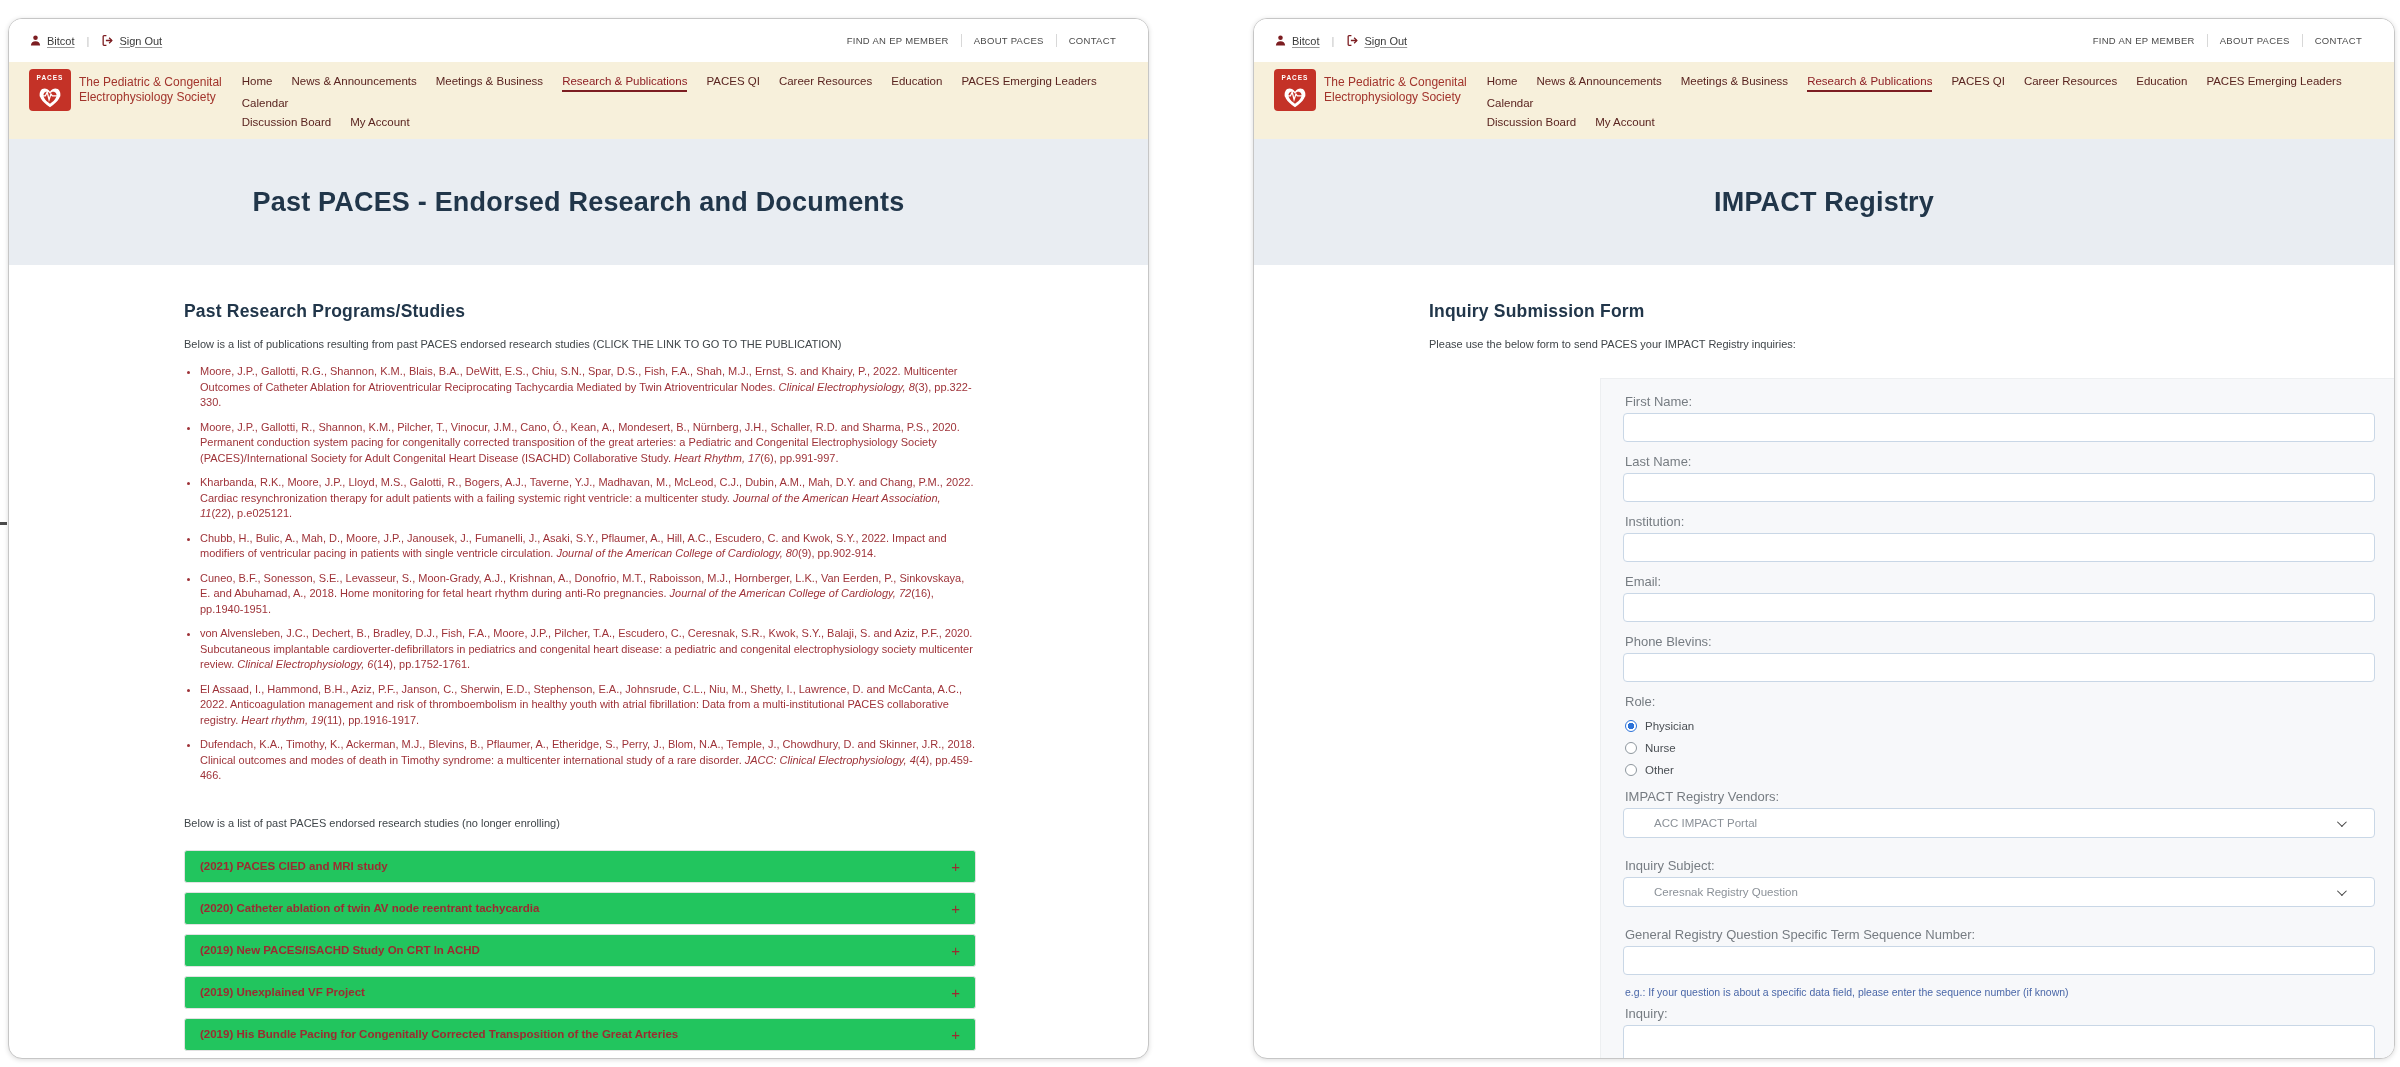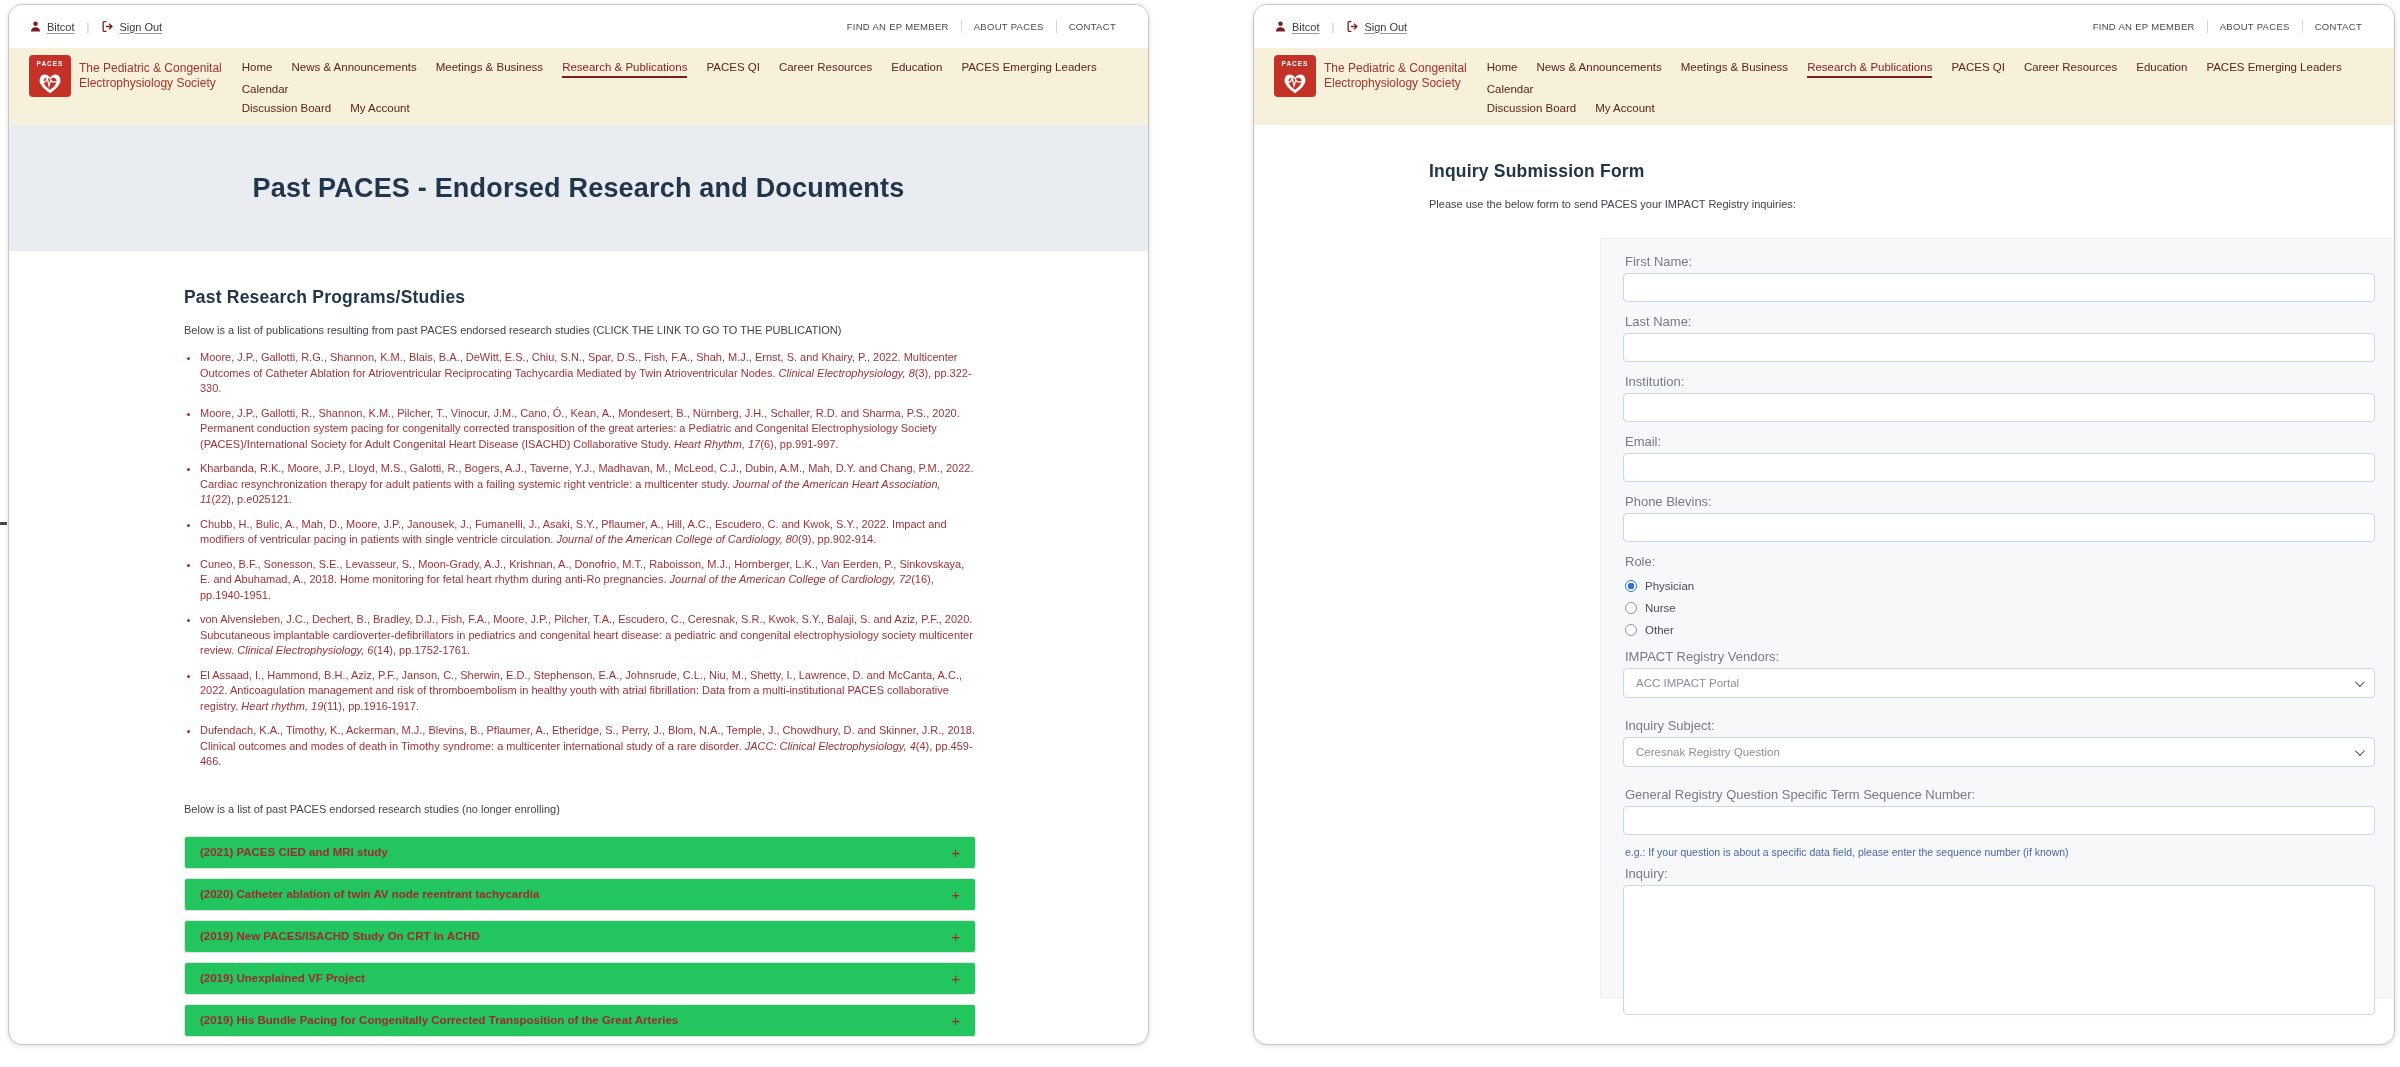--- a/index.html
+++ b/index.html
@@ -15,21 +15,21 @@
     --accent-blue:#2b72d9;
     --helper-blue:#4a67a8;
     --input-border:#c9d7e6;
     --panel:#f7f8fa;
   }
   *{margin:0;padding:0;box-sizing:border-box;}
   html,body{width:2400px;height:1067px;background:#ffffff;
     font-family:"Liberation Sans",sans-serif;}
   body{position:relative;overflow:hidden;}
 
-  .window{position:absolute;top:4px;height:1041px;background:#fff;
+  .window{position:absolute;top:18px;height:1041px;background:#fff;
     border:1px solid #c6c6c6;border-radius:14px;overflow:hidden;
     box-shadow:0 1px 5px rgba(0,0,0,.14);}
   #win-left{left:8px;width:1141px;}
   #win-right{left:1253px;width:1142px;}
 
   
   .topbar{height:43px;display:flex;align-items:center;padding:0 20px;background:#fff;}
   .topbar .grp{display:flex;align-items:center;gap:9px;}
   .topbar .usr-link{display:flex;align-items:center;gap:5px;font-size:11px;color:#3a3a3a;
     text-decoration:underline;text-underline-offset:2px;text-decoration-color:#999;cursor:pointer;}
@@ -79,21 +79,21 @@
   .f-input{width:100%;height:29px;border:1px solid var(--input-border);border-radius:4px;
     background:#fff;margin-bottom:13px;outline:none;padding:0 10px;font-size:12px;color:#333;
     font-family:"Liberation Sans",sans-serif;}
   .role-options{margin:12px 0 14px 2px;display:flex;flex-direction:column;gap:10px;}
   .radio-row{display:flex;align-items:center;gap:8px;cursor:pointer;}
   .radio-dot{width:12px;height:12px;border-radius:50%;border:1.5px solid #8e979e;background:#fff;flex:0 0 auto;}
   .radio-dot.selected{border:1.5px solid var(--accent-blue);
     background:radial-gradient(circle,var(--accent-blue) 0 3px,#fff 3.5px);}
   .radio-label{font-size:11.5px;color:#4a4f54;}
   .f-select{width:100%;height:30px;border:1px solid var(--input-border);border-radius:4px;background:#fff;
-    margin-bottom:13px;display:flex;align-items:center;padding:0 12px;font-size:11.5px;color:#8b9198;cursor:pointer;}
+    margin-bottom:13px;display:flex;align-items:center;padding:0 30px;font-size:11.5px;color:#8b9198;cursor:pointer;}
   .f-select .chev{margin-left:auto;width:7px;height:7px;border-right:1.5px solid #444;
     border-bottom:1.5px solid #444;transform:rotate(45deg) translateY(-2px);}
   .gap8{height:8px;}
   .helper{font-size:10.5px;color:var(--helper-blue);margin:-3px 0 8px 2px;line-height:14px;}
   .f-textarea{width:100%;height:130px;border:1px solid var(--input-border);border-radius:4px;
     background:#fff;resize:none;outline:none;padding:8px 10px;font-size:12px;
     font-family:"Liberation Sans",sans-serif;}
 
   .edge-artifact{position:absolute;left:0;top:522px;width:7px;height:3px;background:#4a4a4a;}
 </style>
@@ -263,20 +263,23 @@
           <span class="nav-link">PACES Emerging Leaders</span>
           <span class="nav-link">Calendar</span>
         </div>
       <div class="nav-row nav-row2">
           <span class="nav-link">Discussion Board</span>
           <span class="nav-link">My Account</span>
         </div>
     </div>
   </div>
 
+  <div class="titleband">
+    <h1>IMPACT Registry</h1>
+  </div>
 
   <div class="content">
     <div class="content-inner" style="width:800px;">
       <div class="sec-h2">Inquiry Submission Form</div>
       <div class="intro">Please use the below form to send PACES your IMPACT Registry inquiries:</div>
     </div>
     <div class="form-panel">
       <label class="f-label">First Name:</label>
       <input class="f-input" type="text" style="">
       <label class="f-label">Last Name:</label>

